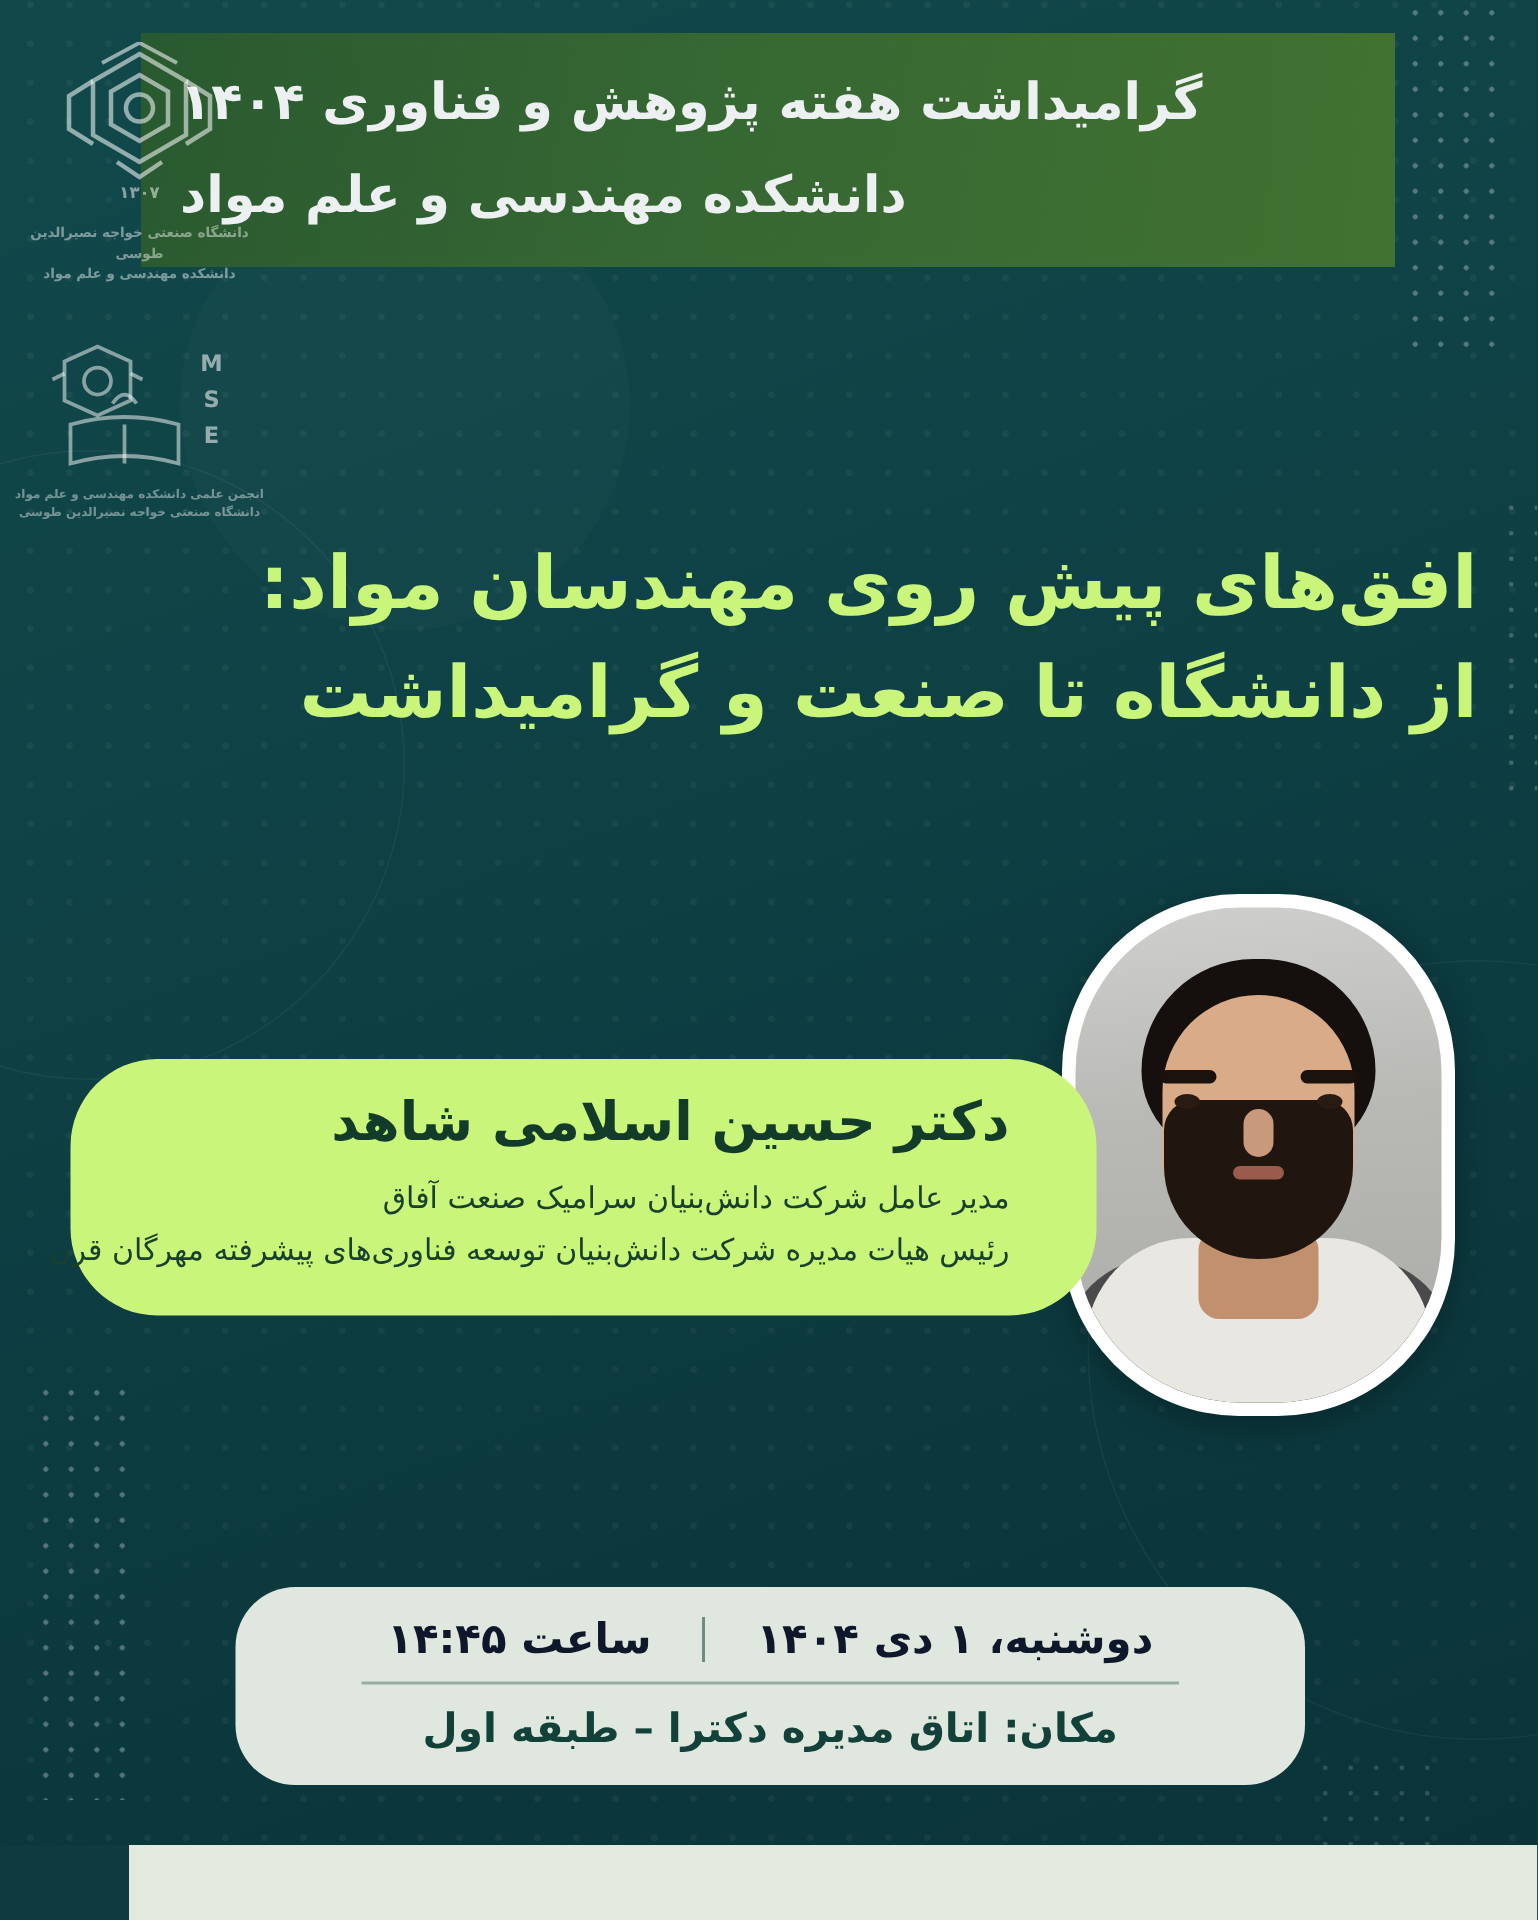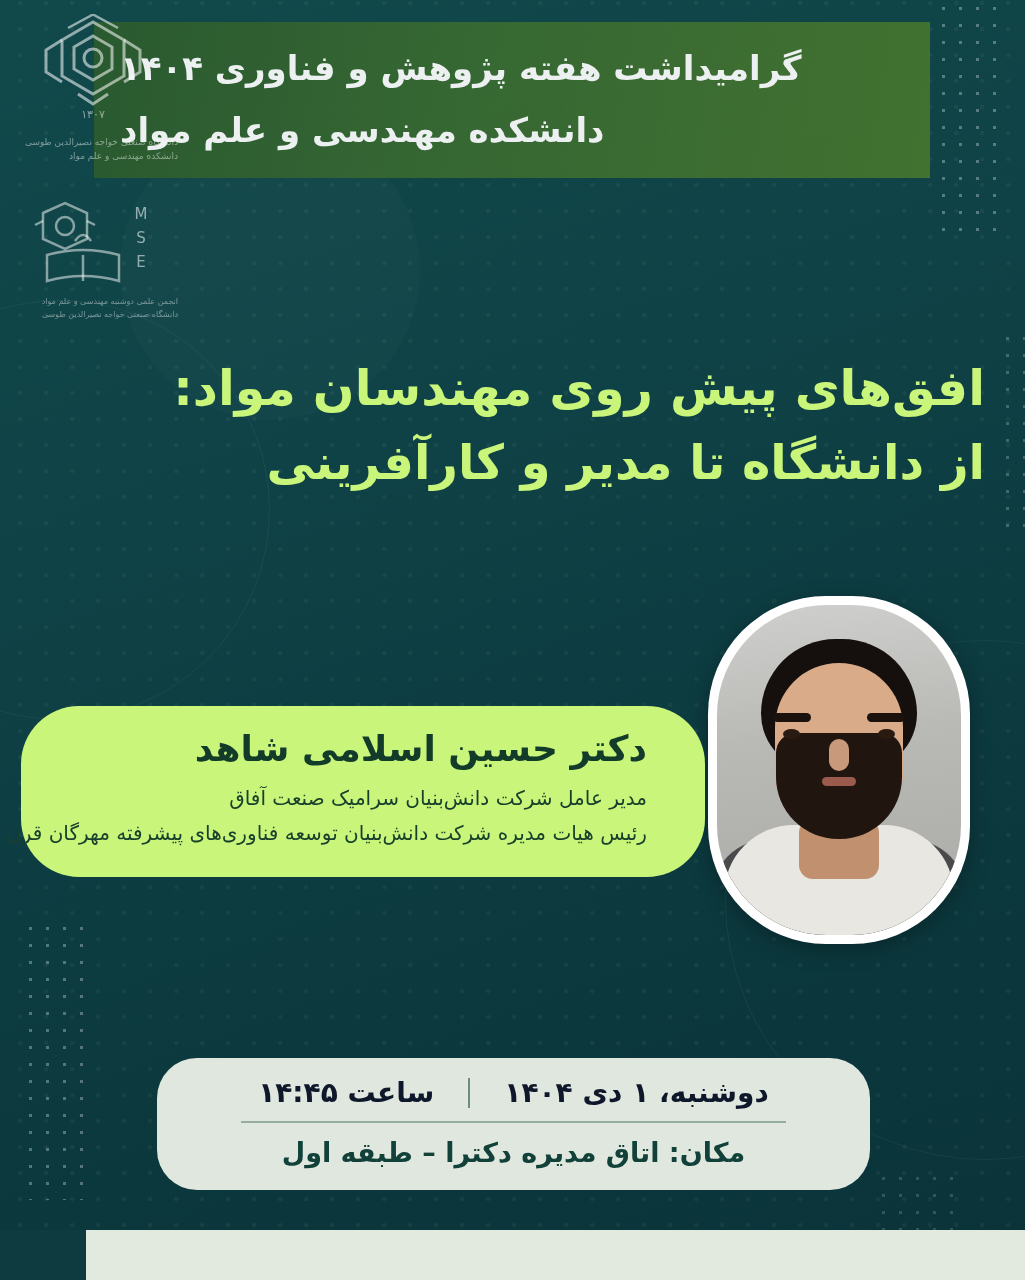--- a/index.html
+++ b/index.html
@@ -68,23 +68,25 @@
     letter-spacing: 0px;
     text-align: right;
     line-height: 1.35;
     white-space: nowrap;
   }
 
   
   .logos {
     position: absolute;
     left: 8px;
-    top: 14px;
+    top: 28px;
     width: 170px;
+    text-align: center;
     color: rgba(255,255,255,0.55);
+    font-weight: bold;
   }
   .logo-kntu svg { display: block; margin: 0 auto; }
   .logo-caption {
     font-size: 9px;
     color: rgba(255,255,255,0.45);
     margin-top: 4px;
     line-height: 1.5;
   }
   .logo-mse { margin-top: 32px; }
   .logo-mse svg { display: block; margin: 0 auto; }
@@ -189,21 +191,21 @@
   }
   .p-vneck {
     position: absolute; left: 50%; transform: translateX(-50%);
     bottom: 46px; width: 66px; height: 58px;
     background: #e9e7e2; clip-path: polygon(50% 100%, 0 0, 100% 0);
   }
 
   
   .speaker-card {
     position: absolute;
-    right: 320px;
+    right: 294px;
     top: 706px;
     width: 684px;
     background: #c9f57a;
     border-radius: 58px;
     padding: 22px 58px 26px 46px;
     text-align: right;
     direction: rtl;
   }
   .speaker-name {
     color: #123b2a;
@@ -331,28 +333,28 @@
           <path d="M22 60 Q58 50 94 60 L94 86 Q58 76 22 86 Z"></path>
           <path d="M58 60 L58 86"></path>
           <path d="M50 46 q8 -12 16 0"></path>
         </g>
         <text x="116" y="24" fill="rgba(255,255,255,0.55)" font-size="15" text-anchor="middle" font-family="DejaVu Sans">M</text>
         <text x="116" y="48" fill="rgba(255,255,255,0.55)" font-size="15" text-anchor="middle" font-family="DejaVu Sans">S</text>
         <text x="116" y="72" fill="rgba(255,255,255,0.55)" font-size="15" text-anchor="middle" font-family="DejaVu Sans">E</text>
       </svg>
     </div>
     <div class="logo-caption2">
-      <div>انجمن علمی دوشنبه مهندسی و علم مواد</div>
+      <div>انجمن علمی دانشکده مهندسی و علم مواد</div>
       <div>دانشگاه صنعتی خواجه نصیرالدین طوسی</div>
     </div>
   </div>
 
   <div class="title-block">
     <div class="title-line l1">افق‌های پیش روی مهندسان مواد:</div>
-    <div class="title-line l2">از دانشگاه تا مدیر و کارآفرینی</div>
+    <div class="title-line l2">از دانشگاه تا صنعت و گرامیداشت</div>
   </div>
 
   <div class="photo-frame">
     <div class="photo-inner">
       <div class="p-sweater"></div>
       <div class="p-shirt"></div>
       <div class="p-vneck"></div>
       <div class="p-neck"></div>
       <div class="p-hair"></div>
       <div class="p-face"></div>

